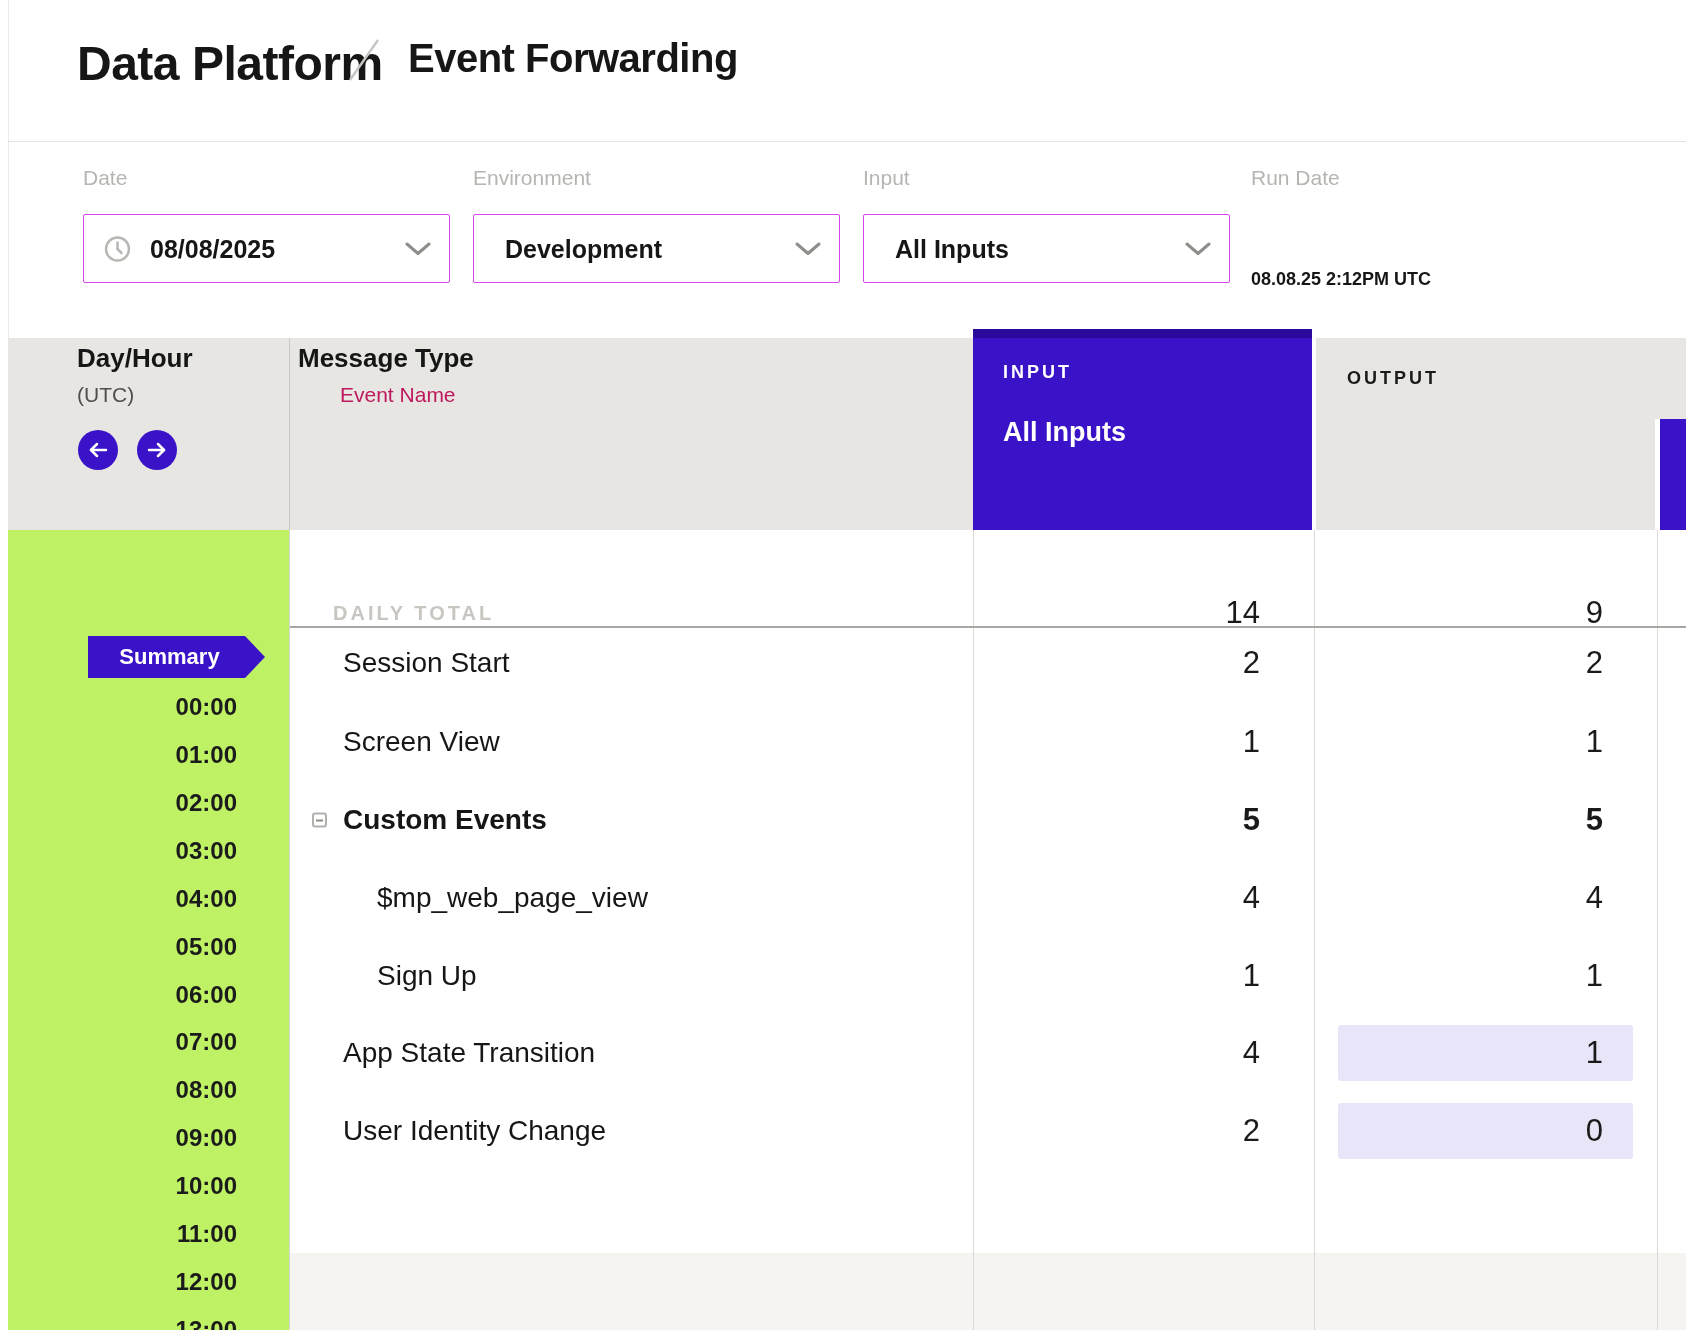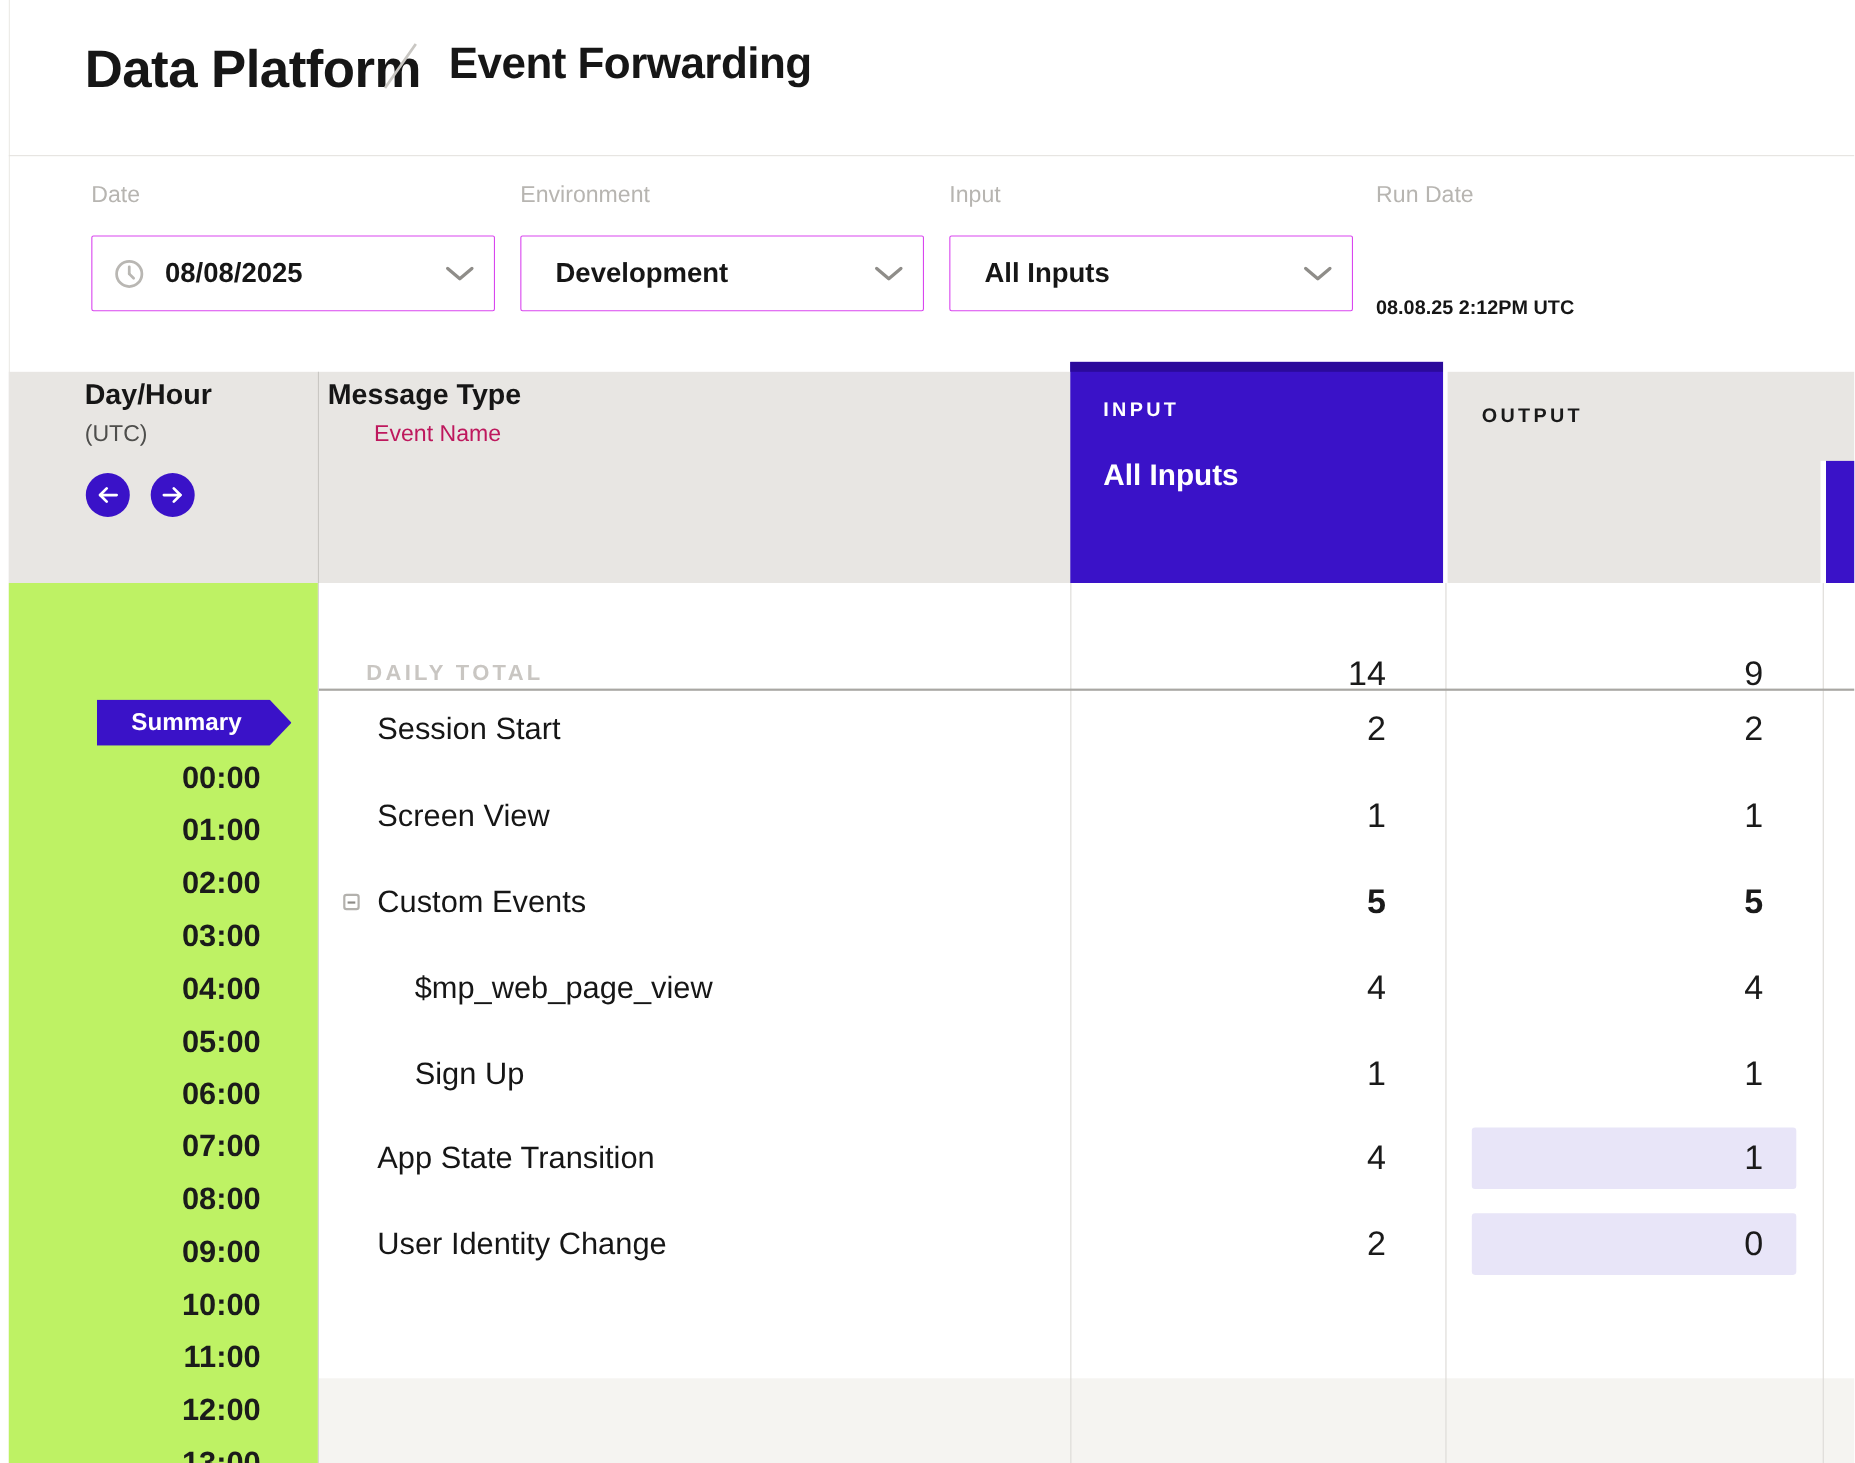--- a/index.html
+++ b/index.html
@@ -53,36 +53,36 @@
   .sidediv{left:289px;top:530px;bottom:0;width:1px;background:#D8D6D2;z-index:4;}
 
   .totalrow{left:289px;top:530px;right:0;height:96px;z-index:3;position:absolute;margin-top:35px;}
   .total-label{position:absolute;left:44px;top:50%;transform:translateY(-50%);
                font-size:20px;font-weight:700;letter-spacing:3px;color:#C9C6C2;}
   .totalrule{left:289px;top:626px;right:0;height:2px;background:#A9A7A3;z-index:3;}
 
   .row{position:absolute;left:289px;right:0;height:78px;z-index:3;}
   .rlabel{position:absolute;left:54px;top:50%;transform:translateY(-50%);font-size:28px;color:#161616;white-space:nowrap;}
   .row.sub .rlabel{left:88px;}
-  .row.bold .rlabel{font-weight:400;}
+  .row.bold .rlabel{font-weight:700;}
   .val{position:absolute;top:50%;transform:translateY(-50%);font-size:31px;color:#1A1A1A;}
   .vin{right:426px;} .vout{right:83px;}
   .row.bold .val{font-weight:700;}
   .hl{position:absolute;right:53px;top:11px;width:295px;height:56px;background:#E8E5F8;border-radius:3px;}
   .collapse{position:absolute;left:23px;top:50%;transform:translateY(-50%);width:15px;height:15px;
             border:2px solid #B3B1AD;border-radius:3px;background:transparent;cursor:pointer;padding:0;}
   .collapse i{position:absolute;left:2px;right:2px;top:50%;height:2px;margin-top:-1px;background:#8E8C88;display:block;}
 
   
   .sidebar{left:8px;top:530px;width:281px;height:800px;background:#bef264;overflow:hidden;z-index:3;}
   .summary{position:absolute;left:80px;top:106px;width:177px;height:42px;background:#3A12C8;border:none;
            clip-path:polygon(0 0,calc(100% - 20px) 0,100% 50%,calc(100% - 20px) 100%,0 100%);
            color:#fff;font-size:22px;font-weight:700;font-family:"Liberation Sans",sans-serif;
            display:flex;align-items:center;justify-content:center;padding-right:20px;cursor:pointer;}
-  .hour{position:absolute;right:52px;height:30px;line-height:30px;font-size:28px;font-weight:700;
+  .hour{position:absolute;right:52px;height:30px;line-height:30px;font-size:24px;font-weight:700;
         color:#1B1B1B;cursor:pointer;}
 </style>
 </head>
 <body>
 
 <div class="page">
 
   <div class="abs leftline"></div>
   <nav>
     <span class="abs crumb-a">Data Platform</span>

